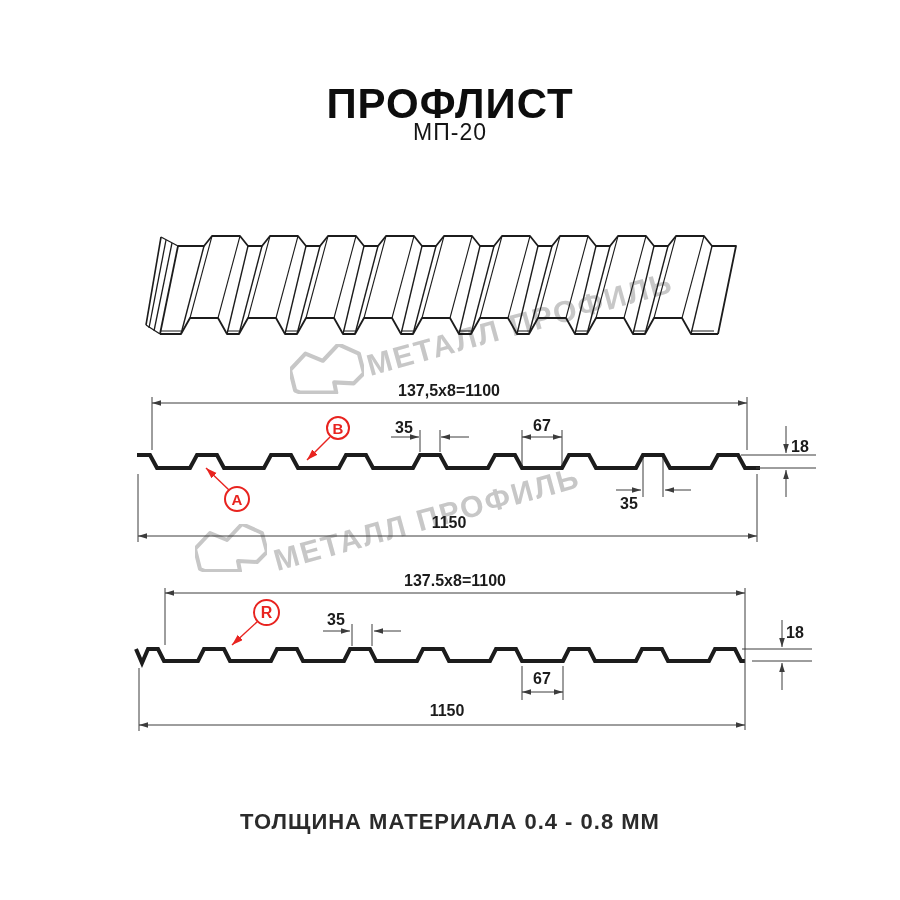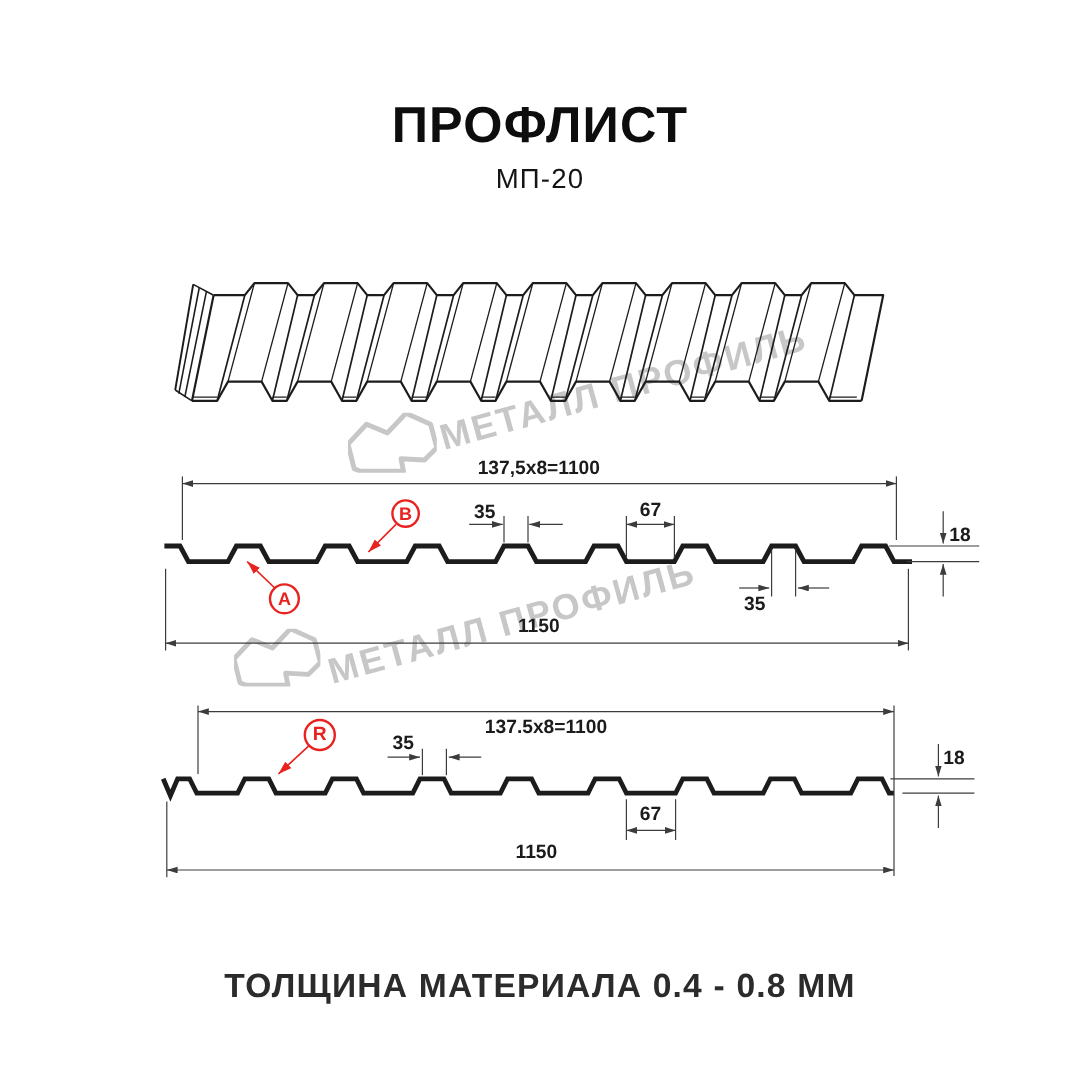--- a/index.html
+++ b/index.html
@@ -2,37 +2,37 @@
 <html><head>
 <meta charset="utf-8">
 <style>
   html,body{margin:0;padding:0;background:#ffffff;}
   body{width:900px;height:900px;position:relative;overflow:hidden;
        font-family:"Liberation Sans", sans-serif;color:#1b1b1b;}
   .abs{position:absolute;}
   .ctr{transform:translate(-50%,-50%);white-space:nowrap;}
   .title{font-size:42px;font-weight:800;letter-spacing:1px;color:#0d0d0d;}
   .subtitle{font-size:23px;font-weight:500;letter-spacing:1px;color:#141414;}
-  .footer{font-size:28px;font-weight:700;letter-spacing:1px;color:#2b2b2b;}
+  .footer{font-size:22px;font-weight:700;letter-spacing:1px;color:#2b2b2b;}
   .dim-label{font-size:16px;color:#1b1b1b;font-weight:bold;}
   .wm{font-size:30px;font-weight:700;letter-spacing:2px;color:#c7c7c7;
       transform:rotate(-15.5deg);transform-origin:0 0;white-space:nowrap;}
   .red-circle{border:2.5px solid #e8231f;border-radius:50%;color:#e8231f;
       display:flex;align-items:center;justify-content:center;
       font-size:15px;font-weight:600;background:transparent;box-sizing:border-box;}
   svg{position:absolute;left:0;top:0;}
   .dimline{stroke:#3c3c3c;stroke-width:1;}
   .profile{stroke:#1c1c1c;stroke-width:4;fill:none;stroke-linejoin:miter;}
   .leader{stroke:#e8231f;stroke-width:1.4;}
 </style>
 </head>
 <body>
 
 <div class="abs ctr title" style="left:450px;top:104px;">ПРОФЛИСТ</div>
-<div class="abs ctr subtitle" style="left:450px;top:149px;">МП-20</div>
+<div class="abs ctr subtitle" style="left:450px;top:132px;">МП-20</div>
 
 <svg class="abs" style="left:290px;top:344px;" width="74" height="50" viewBox="0 0 72 48">
   <polygon points="5,45 0,25 15,9 32,16 47,0 67,9 72,28 62,38 43,37 45,47 10,47" fill="none" stroke="#c7c7c7" stroke-width="4" stroke-linejoin="round"></polygon>
 </svg>
 <div class="abs wm" style="left:363px;top:350px;">МЕТАЛЛ ПРОФИЛЬ</div>
 
 <svg class="abs" style="left:195px;top:524px;" width="72" height="48" viewBox="0 0 72 48">
   <polygon points="5,45 0,25 15,9 32,16 47,0 67,9 72,28 62,38 43,37 45,47 10,47" fill="none" stroke="#c7c7c7" stroke-width="4" stroke-linejoin="round"></polygon>
 </svg>
 <div class="abs wm" style="left:270px;top:545px;">МЕТАЛЛ ПРОФИЛЬ</div>
@@ -148,21 +148,21 @@
   </g>
 </svg>
 
 <div class="abs ctr dim-label" style="left:449px;top:391px;">137,5x8=1100</div>
 <div class="abs ctr dim-label" style="left:404px;top:428px;">35</div>
 <div class="abs ctr dim-label" style="left:542px;top:426px;">67</div>
 <div class="abs ctr dim-label" style="left:800px;top:447px;">18</div>
 <div class="abs ctr dim-label" style="left:629px;top:504px;">35</div>
 <div class="abs ctr dim-label" style="left:449px;top:523px;">1150</div>
 
-<div class="abs ctr dim-label" style="left:455px;top:607px;">137.5x8=1100</div>
+<div class="abs ctr dim-label" style="left:455px;top:581px;">137.5x8=1100</div>
 <div class="abs ctr dim-label" style="left:336px;top:620px;">35</div>
 <div class="abs ctr dim-label" style="left:542px;top:679px;">67</div>
 <div class="abs ctr dim-label" style="left:795px;top:633px;">18</div>
 <div class="abs ctr dim-label" style="left:447px;top:711px;">1150</div>
 
 <div class="abs red-circle" style="left:224px;top:486px;width:26px;height:26px;">
     <span>A</span>
   </div>
 <div class="abs red-circle" style="left:326px;top:416px;width:24px;height:24px;">
     <span>B</span>

